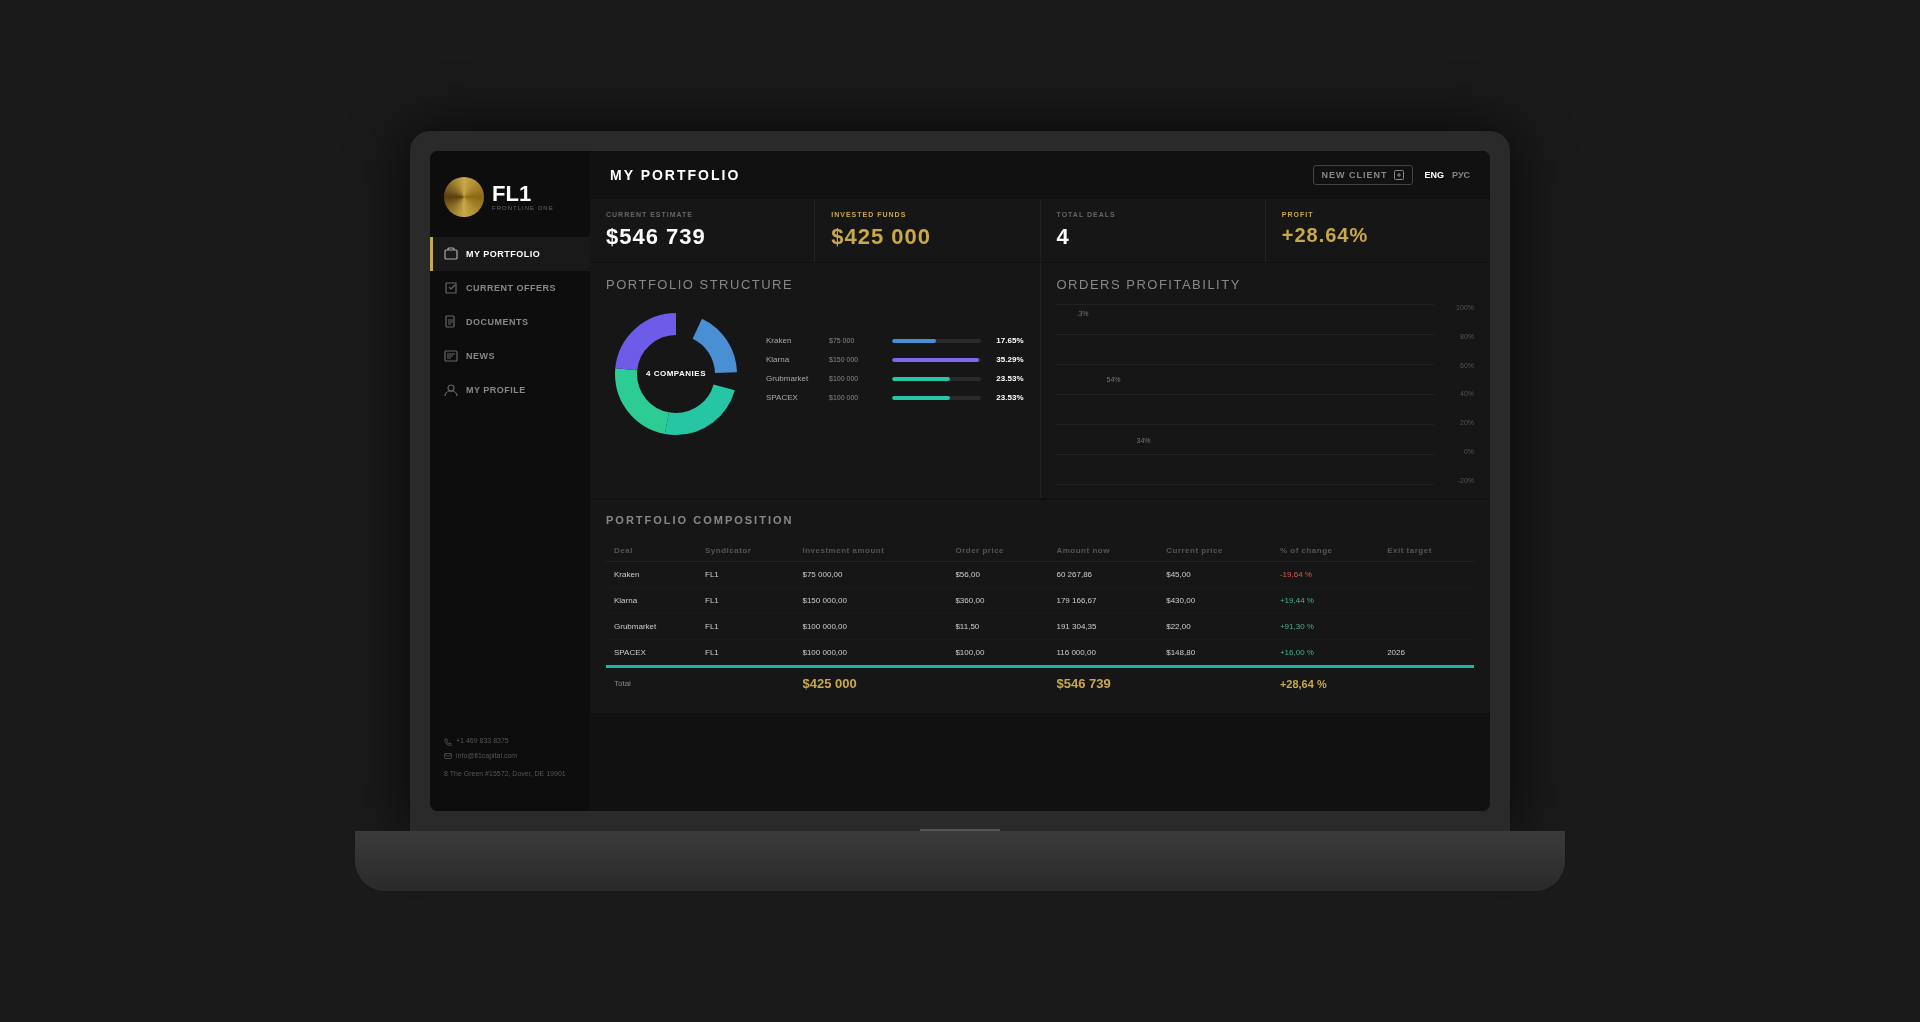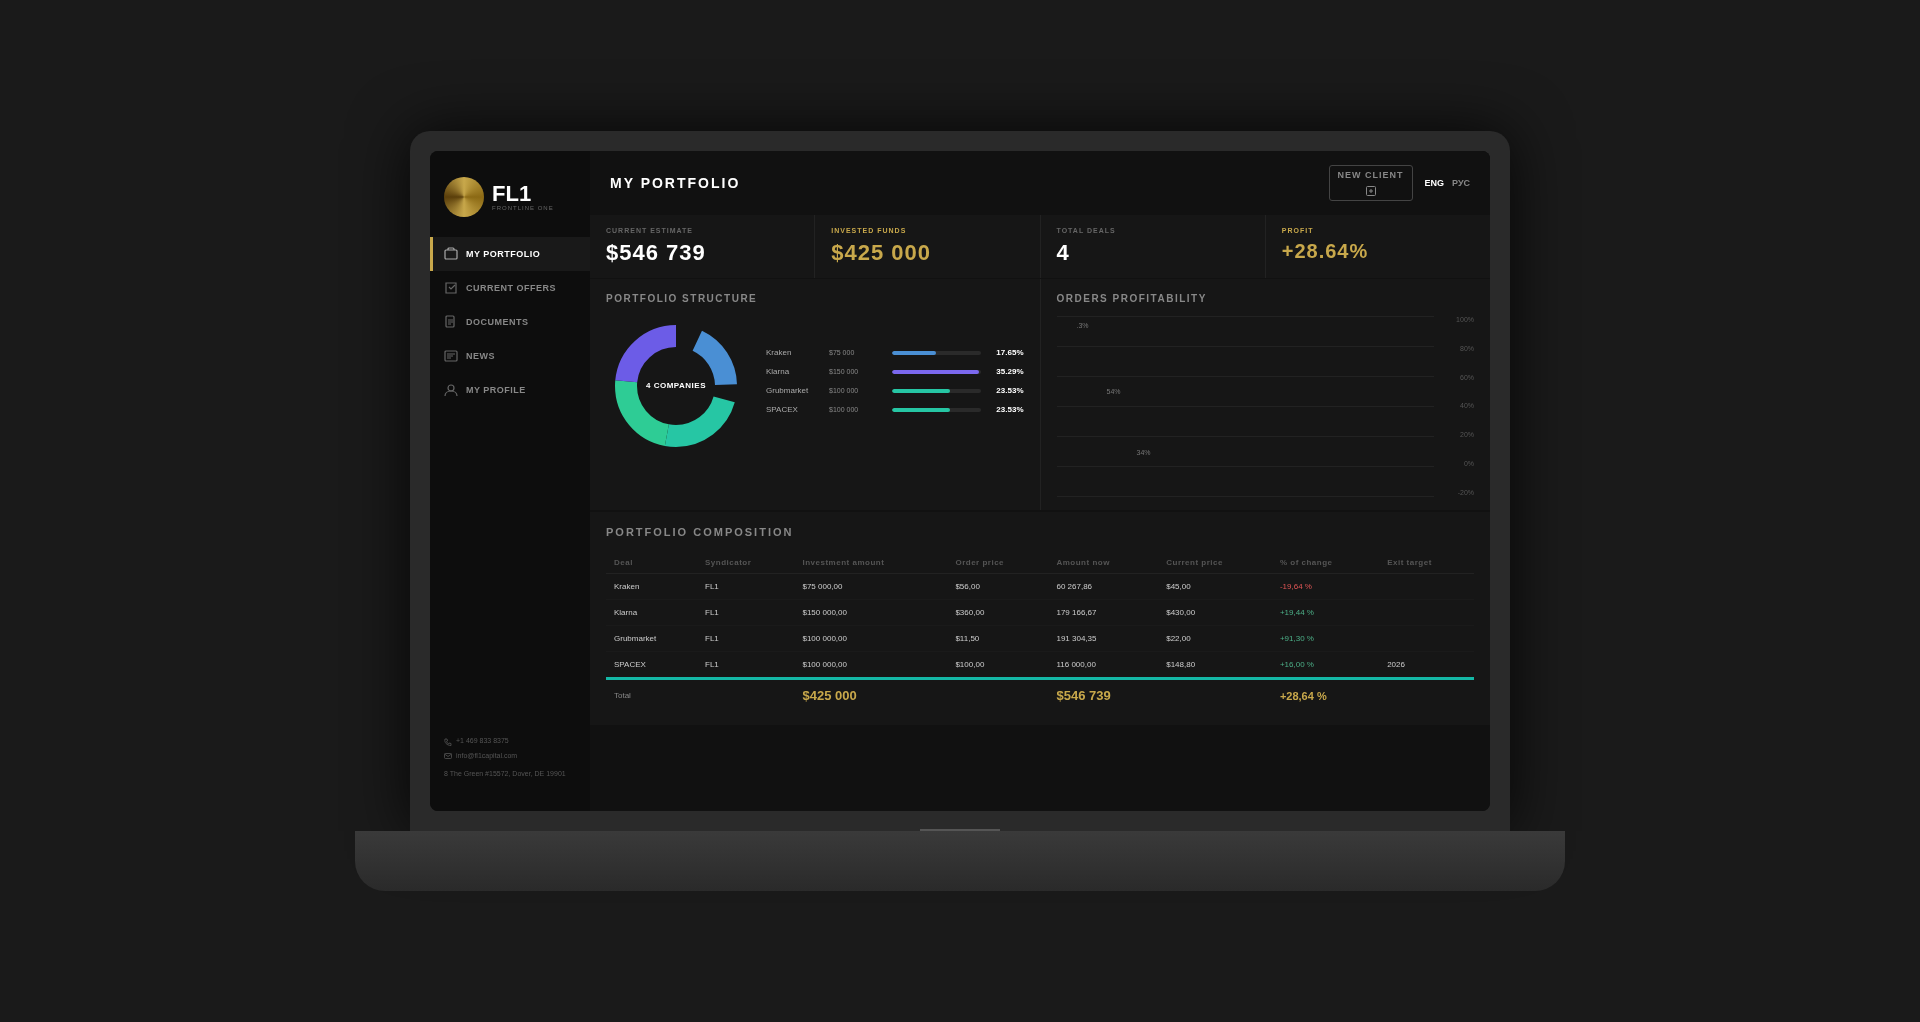--- a/index.html
+++ b/index.html
@@ -189,21 +189,20 @@
       align-items: center;
       gap: 6px;
       color: #888;
       font-size: 9px;
       font-weight: 600;
       letter-spacing: 1px;
       cursor: pointer;
       border: 1px solid #444;
       padding: 4px 8px;
       border-radius: 3px;
-      flex-direction: column;
     }
 
     .lang-options {
       display: flex;
       gap: 8px;
       font-size: 9px;
       color: #888;
       font-weight: 600;
       text-align: center;
     }
@@ -257,22 +256,22 @@
       margin-bottom: 1px;
     }
 
     .portfolio-structure {
       background: #161616;
       padding: 14px 16px;
     }
 
     .section-title {
       color: #888;
-      font-size: 10px;
-      font-weight: 700;
+      font-size: 13px;
+      font-weight: 400;
       letter-spacing: 1.5px;
       text-transform: uppercase;
       margin-bottom: 12px;
     }
 
     .chart-area {
       display: flex;
       align-items: center;
       gap: 20px;
     }

